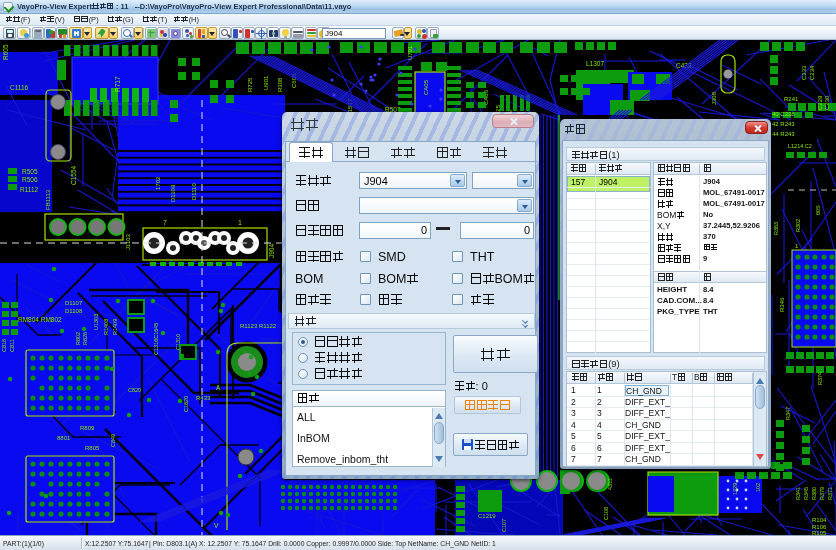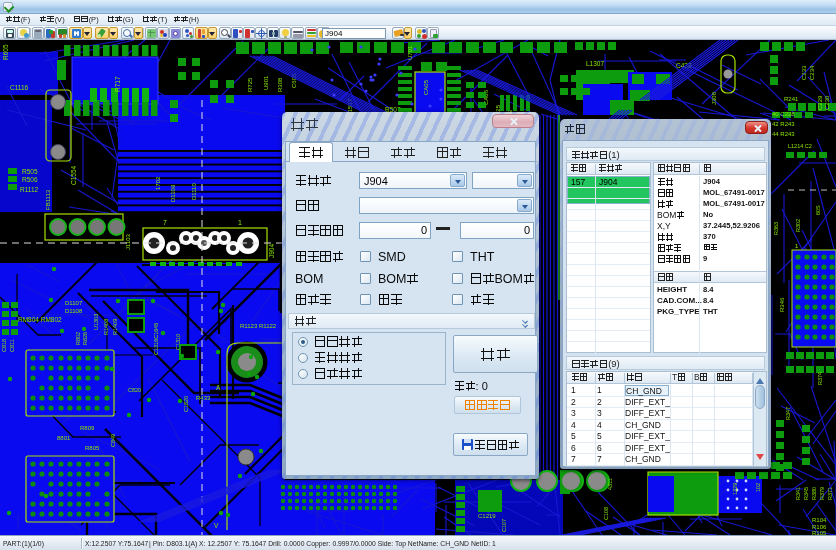--- a/index.html
+++ b/index.html
@@ -941,21 +941,21 @@
       <circle cx="375" cy="75" r="1.6" fill="#3c3cff"></circle>
       <circle cx="441" cy="90" r="1.6" fill="#3c3cff"></circle>
       <circle cx="430" cy="106" r="1.6" fill="#3c3cff"></circle>
       <circle cx="332" cy="80" r="1.6" fill="#3c3cff"></circle>
       <circle cx="441" cy="99" r="1.6" fill="#3c3cff"></circle>
       <circle cx="312" cy="50" r="1.6" fill="#3c3cff"></circle>
       <circle cx="361" cy="47" r="1.6" fill="#3c3cff"></circle>
       <circle cx="329" cy="47" r="1.6" fill="#3c3cff"></circle>
       <circle cx="397" cy="95" r="1.6" fill="#3c3cff"></circle>
     </svg>
-<div id="title"><span class="ic"></span></div>
+<div id="title"><span class="ic"></span><span class="t">VayoPro-View Expert<i class="z zc"></i><i class="z ze"></i><i class="z zb"></i> : 11&nbsp;&nbsp;&nbsp;--D:\VayoPro\VayoPro-View Expert Professional\Data\11.vayo</span></div>
 <div id="menubar">
       <b style="left:5px"><i class="z ze"></i><i class="z zc"></i><span style="font-size:7.5px">(F)</span></b>
       <b style="left:39px"><i class="z ze"></i><i class="z za"></i><span style="font-size:7.5px">(V)</span></b>
       <b style="left:73px"><i class="z zd"></i><i class="z zd"></i><span style="font-size:7.5px">(P)</span></b>
       <b style="left:107px"><i class="z zc"></i><i class="z ze"></i><span style="font-size:7.5px">(G)</span></b>
       <b style="left:142px"><i class="z zc"></i><i class="z ze"></i><span style="font-size:7.5px">(T)</span></b>
       <b style="left:173px"><i class="z ze"></i><i class="z ze"></i><span style="font-size:7.5px">(H)</span></b>
     </div>
 <div id="toolbar">
       <span class="tb" style="left:3px;width:13px">
@@ -1133,37 +1133,48 @@
         <div style="position:absolute;left:6px;top:190px;width:154px;height:53px;border:1px solid #9ab4cc;background:#d6e4f2"></div>
         <span class="radio on" style="left:12px;top:195px"></span>
         <div class="lbl" style="left:28px;top:193px"><i class="z zd"></i><i class="z zd"></i><i class="z zc"></i><i class="z ze"></i></div>
         <span class="radio" style="left:12px;top:211px"></span>
         <div class="lbl" style="left:28px;top:209px"><i class="z za"></i><i class="z zc"></i><i class="z zc"></i><i class="z ze"></i></div>
         <span class="radio" style="left:12px;top:227px"></span>
         <div class="lbl" style="left:28px;top:225px"><i class="z zd"></i><i class="z ze"></i><i class="z zc"></i><i class="z ze"></i></div>
         <div class="btn" style="left:167px;top:193px;width:85px;height:38px;font-size:16px;font-weight:bold;line-height:38px"><i class="z zc"></i><i class="z ze"></i></div>
         <div class="lbl" style="left:168px;top:238px;font-size:11px"><i class="z za"></i><i class="z ze"></i>: 0</div>
         <div class="btn" style="left:168px;top:254px;width:67px;height:18px;color:#f08000;font-weight:bold;font-size:12px;line-height:17px;border-color:#b0c6da"><i class="z zb"></i><i class="z zb"></i><i class="z za"></i><i class="z zd"></i></div>
+        <div style="position:absolute;left:6px;top:248px;width:154px;height:77px;border:1px solid #9ab4cc;background:#fff">
+          <div style="position:absolute;left:0;top:0;width:100%;height:16px;border-bottom:1px solid #9ab4cc;font-size:11.5px;line-height:15px;padding-left:4px;background:linear-gradient(180deg,#fff,#eef4fa)"><i class="z zb"></i><i class="z ze"></i></div>
+          <div style="position:absolute;left:4px;top:20px;font-size:10.5px;color:#111">ALL</div>
+          <div style="position:absolute;left:4px;top:41px;font-size:10.5px;color:#111">InBOM</div>
+          <div style="position:absolute;left:4px;top:62px;font-size:10.5px;color:#111">Remove_inbom_tht</div>
+          <div style="position:absolute;right:0;top:17px;width:13px;height:59px;background:#dce8f2;border-left:1px solid #b0c6da">
+            <div style="position:absolute;top:1px;left:2px;border:4px solid transparent;border-bottom:6px solid #4a7ab0"></div>
+            <div style="position:absolute;bottom:1px;left:2px;border:4px solid transparent;border-top:6px solid #4a7ab0"></div>
+            <div style="position:absolute;top:14px;left:1px;width:10px;height:22px;border-radius:5px;background:linear-gradient(90deg,#cfe0ef,#9fc0dc);border:1px solid #8aa8c6"></div>
+          </div>
+        </div>
         <div class="btn" style="left:167px;top:291px;width:75px;height:23px;font-size:11.5px;line-height:22px"><span style="display:inline-block;width:11px;height:11px;background:#1a50c8;border-radius:1px;vertical-align:-1px;margin-right:2px;position:relative"><span style="position:absolute;left:2px;top:0;width:7px;height:4px;background:#cfe0f4"></span><span style="position:absolute;left:2px;bottom:0;width:7px;height:4px;background:#fff"></span></span><i class="z za"></i><i class="z zd"></i><i class="z zb"></i><i class="z ze"></i></div>
       </div>
     </div>
 <div class="dlg" id="info" style="left:560px;top:119px;width:211px;height:350px;background-image:repeating-linear-gradient(115deg,rgba(120,150,250,.2) 0 4px,rgba(255,255,255,0) 4px 11px),linear-gradient(180deg,#b4c3d3,#94a8bc 60%,#879db2)">
       <div class="dtitle" style="left:4px;top:4px;font-size:11px;color:#1a242e"><i class="z ze"></i><i class="z zb"></i></div>
       <div class="xbtn" style="right:3px;top:2px;width:23px;height:13px;background:linear-gradient(180deg,#ee9188,#d53529 55%,#bd291f);border:1px solid #8f1f17">
         <span class="xx" style="left:8px;top:3px"></span>
       </div>
       <div class="body" style="left:2px;top:21px;width:207px;height:327px;background:#d5e3f1">
         <div class="gbar" style="left:3px;top:6px;width:199px;height:14px;font-size:9.5px;line-height:13px;padding-left:4px"><i class="z za"></i><i class="z zc"></i><i class="z ze"></i><i class="z zd"></i>(1)</div>
         <div style="position:absolute;left:3px;top:21px;width:85px;height:191px;background:#fff;border:1px solid #aabfd2">
           <div class="thead" style="position:absolute;left:0;top:0;width:100%;height:12px;font-size:8.5px">
             <span style="position:absolute;left:3px"><i class="z za"></i><i class="z zb"></i></span>
             <span style="position:absolute;left:31px"><i class="z za"></i><i class="z zc"></i><i class="z ze"></i></span>
             <i style="position:absolute;left:28px;top:1px;width:1px;height:10px;background:#b2c6d8"></i>
           </div>
-          <div style="position:absolute;left:0;top:13px;width:100%;height:28px;background:#22c55e;border:1px solid #8ab0d0;font-size:8.5px;line-height:10px">
+          <div style="position:absolute;left:0;top:13px;width:100%;height:16px;background:#bef264;border:1px solid #8ab0d0;font-size:8.5px;line-height:10px">
             <span style="position:absolute;left:3px">157</span>
             <span style="position:absolute;left:31px">J904</span>
           </div>
           <div style="position:absolute;left:0;top:24px;width:100%;height:1px;background:#e4edf5"></div>
           <div style="position:absolute;left:0;top:35px;width:100%;height:1px;background:#e4edf5"></div>
           <div style="position:absolute;left:0;top:46px;width:100%;height:1px;background:#e4edf5"></div>
           <div style="position:absolute;left:0;top:57px;width:100%;height:1px;background:#e4edf5"></div>
           <div style="position:absolute;left:0;top:68px;width:100%;height:1px;background:#e4edf5"></div>
           <div style="position:absolute;left:0;top:79px;width:100%;height:1px;background:#e4edf5"></div>
           <div style="position:absolute;left:0;top:90px;width:100%;height:1px;background:#e4edf5"></div>

